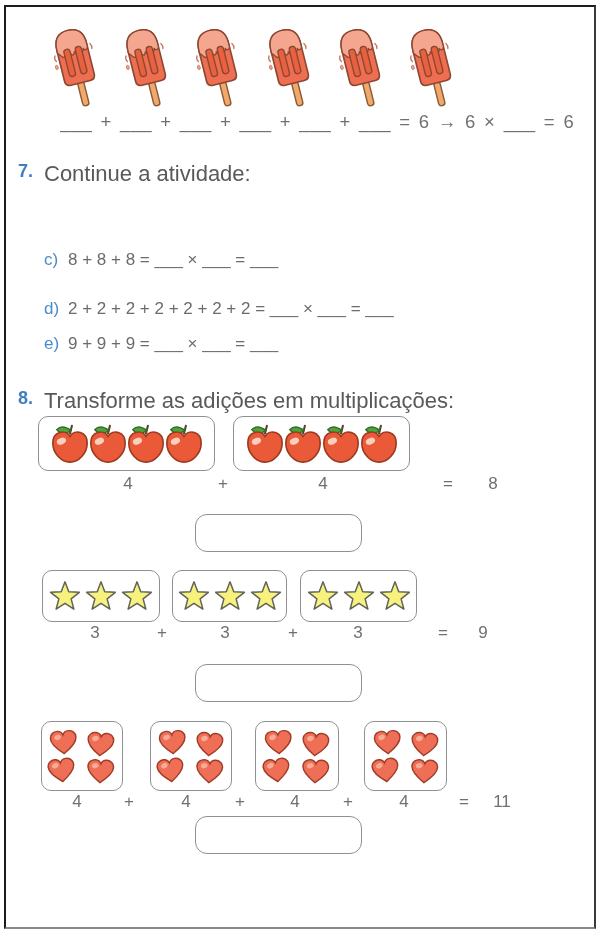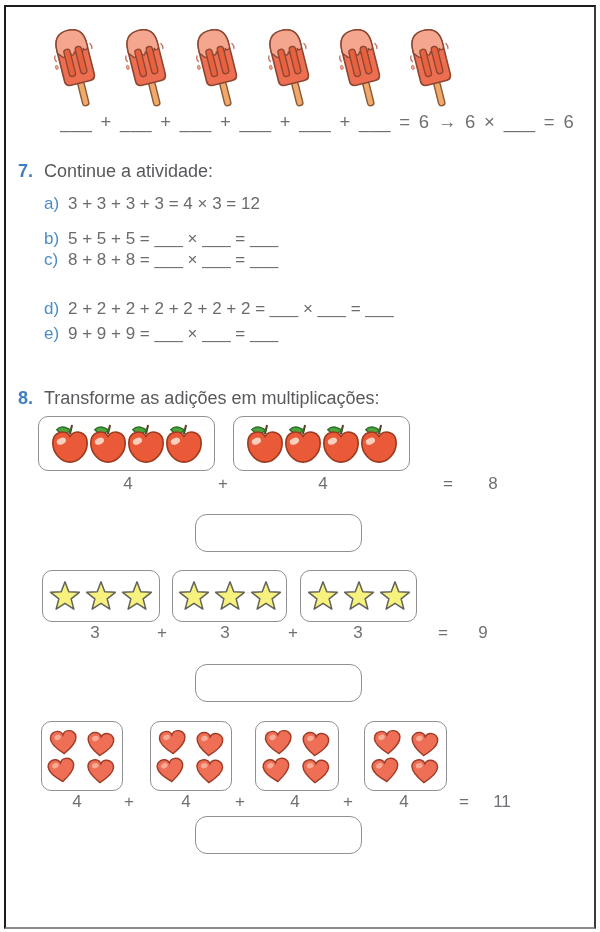--- a/index.html
+++ b/index.html
@@ -9,21 +9,21 @@
   }
   .frame{position:absolute;left:4px;top:5px;right:4px;bottom:3px;border:2px solid #1c1c1c;border-right-color:#3a3a3a;border-bottom-color:#8a8a8a;pointer-events:none;}
   
   .popsicles{position:absolute;left:50px;top:22px;width:410px;display:flex;justify-content:space-between;}
   .pop{width:54px;height:92px;}
   
   .eq1{position:absolute;left:34px;top:111px;width:540px;font-size:18.5px;color:#6f7073;
        letter-spacing:.3px;word-spacing:3px;white-space:nowrap;text-align:right;}
   
   .qnum{position:absolute;left:18px;font-size:18px;font-weight:bold;color:#3f7ec2;}
-  .qtitle{position:absolute;left:44px;font-size:18px;color:#58595c;}
+  .qtitle{position:absolute;left:44px;font-size:22px;color:#58595c;}
   
   .item{position:absolute;left:44px;white-space:nowrap;font-size:17px;color:#6a6b6e;}
   .item .letter{color:#4a8bc8;display:inline-block;width:24px;}
   
   .gbox{position:absolute;border:1.4px solid #8f9093;border-radius:10px;background:#fff;
         display:flex;align-items:center;justify-content:center;}
   .fruitrow{display:flex;align-items:center;justify-content:center;height:100%;}
   .apple{width:42px;height:46px;margin:0 -2px;}
   .star{width:34px;height:34px;margin:0 1px;}
   .heartgrid{display:grid;grid-template-columns:repeat(2,30px);gap:2px 8px;justify-content:center;align-content:center;height:100%;}
@@ -90,33 +90,27 @@
     <svg class="pop" viewBox="0 0 60 100">
         <use href="#popsicle"></use>
       </svg>
   </div>
 
   <div class="eq1">___ + ___ + ___ + ___ + ___ + ___ = 6 → 6 × ___ = 6</div>
 
   <div class="qnum" style="top:161px">7.</div>
   <div class="qtitle" style="top:161px">Continue a atividade:</div>
 
-  <div class="item" style="top:194px">
-    <span class="letter">a)</span><span>3 + 3 + 3 + 3 = 4 × 3 = 12</span>
-  </div>
-  <div class="item" style="top:229px">
-    <span class="letter">b)</span><span>5 + 5 + 5 = ___ × ___ = ___</span>
-  </div>
   <div class="item" style="top:250px">
     <span class="letter">c)</span><span>8 + 8 + 8 = ___ × ___ = ___</span>
   </div>
   <div class="item" style="top:299px">
     <span class="letter">d)</span><span>2 + 2 + 2 + 2 + 2 + 2 + 2 = ___ × ___ = ___</span>
   </div>
-  <div class="item" style="top:324px">
+  <div class="item" style="top:334px">
     <span class="letter">e)</span><span>9 + 9 + 9 = ___ × ___ = ___</span>
   </div>
 
   <div class="qnum" style="top:388px">8.</div>
   <div class="qtitle" style="top:388px">Transforme as adições em multiplicações:</div>
 
   <div class="gbox" style="left:38px;top:416px;width:175px;height:53px">
     <div class="fruitrow">
       <svg class="apple" viewBox="0 0 44 46">
           <use href="#apple"></use>

